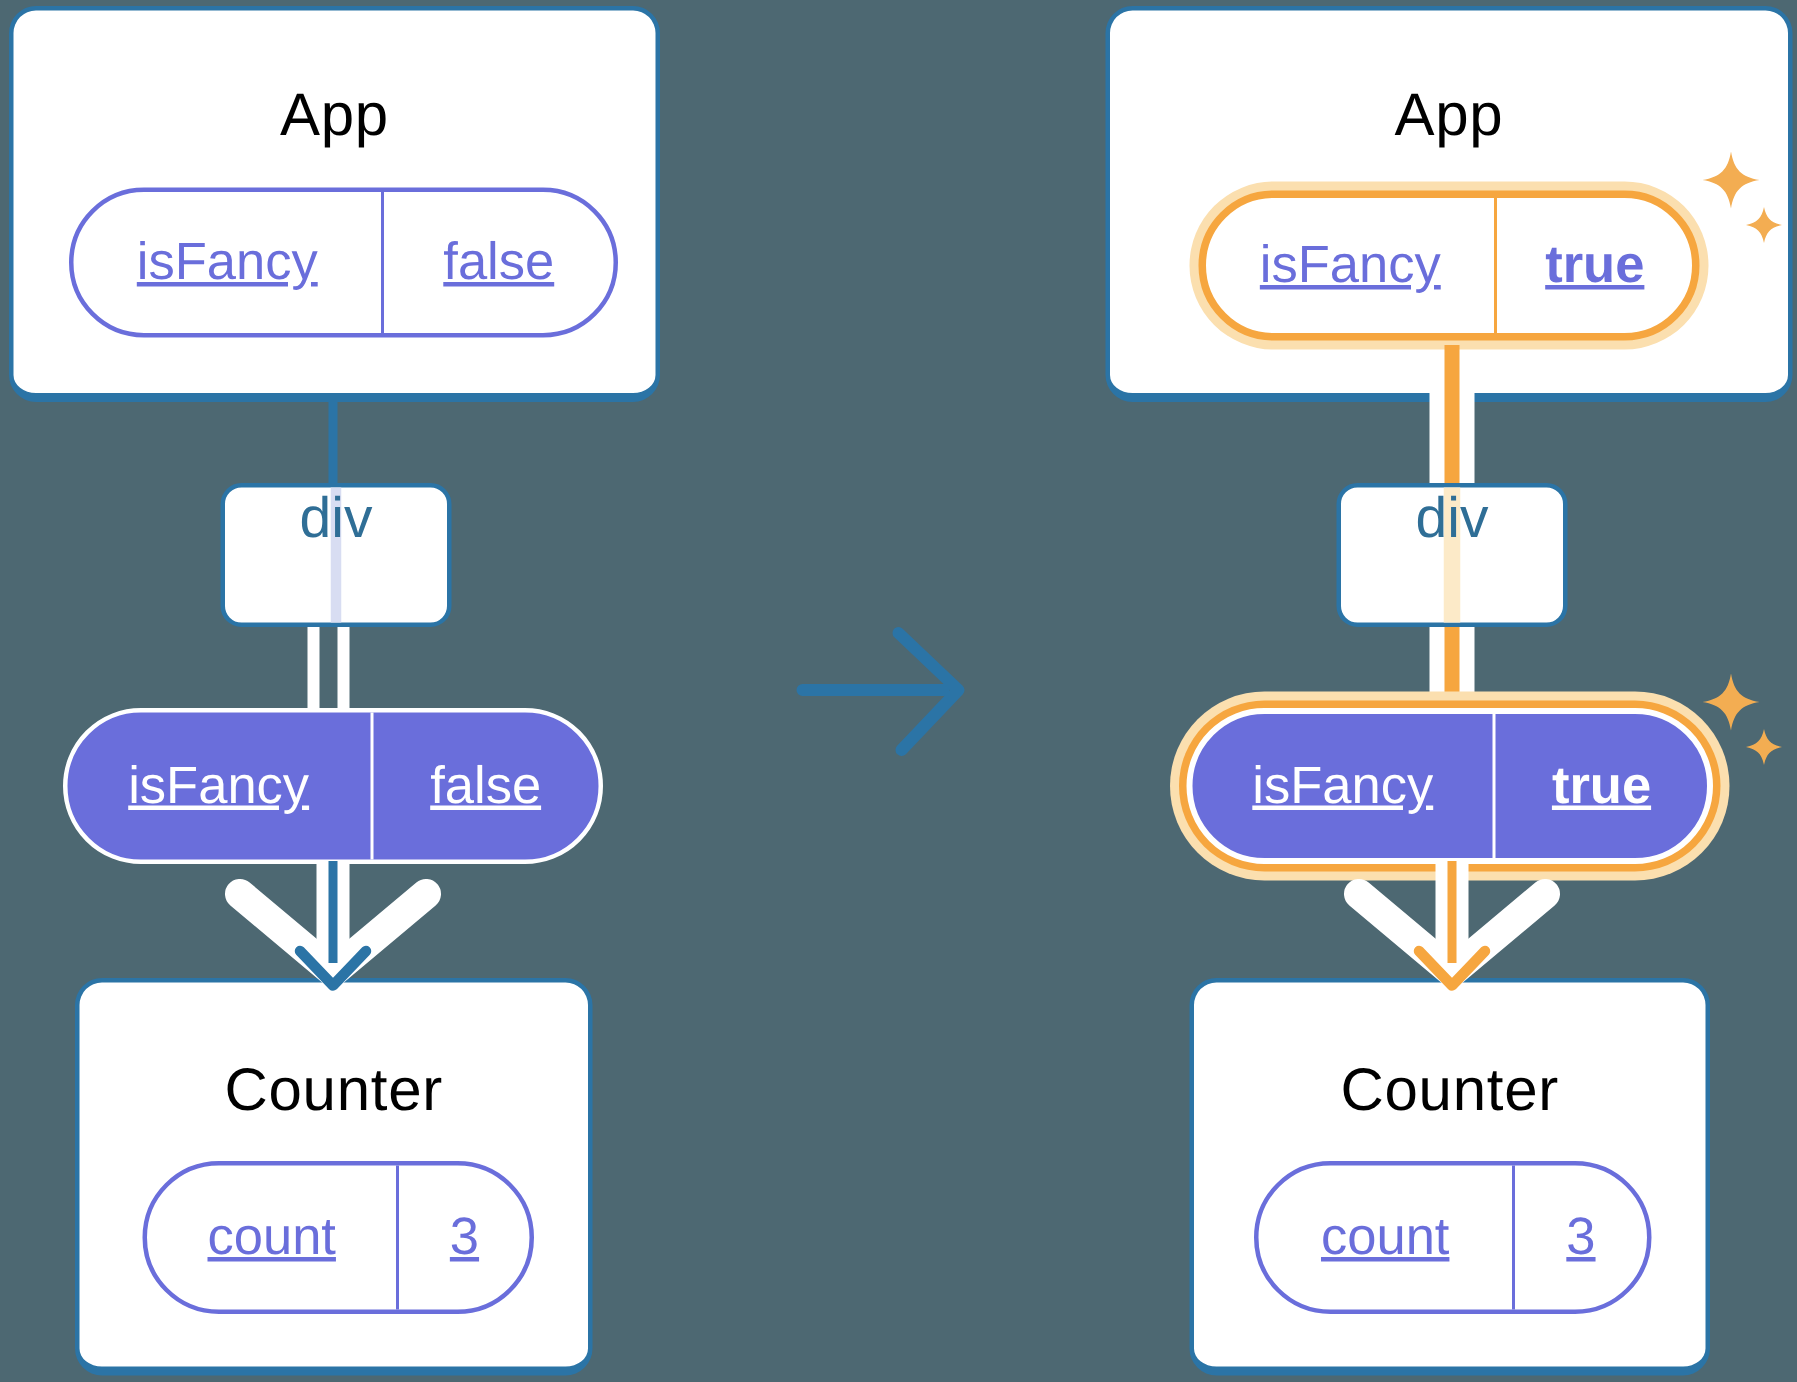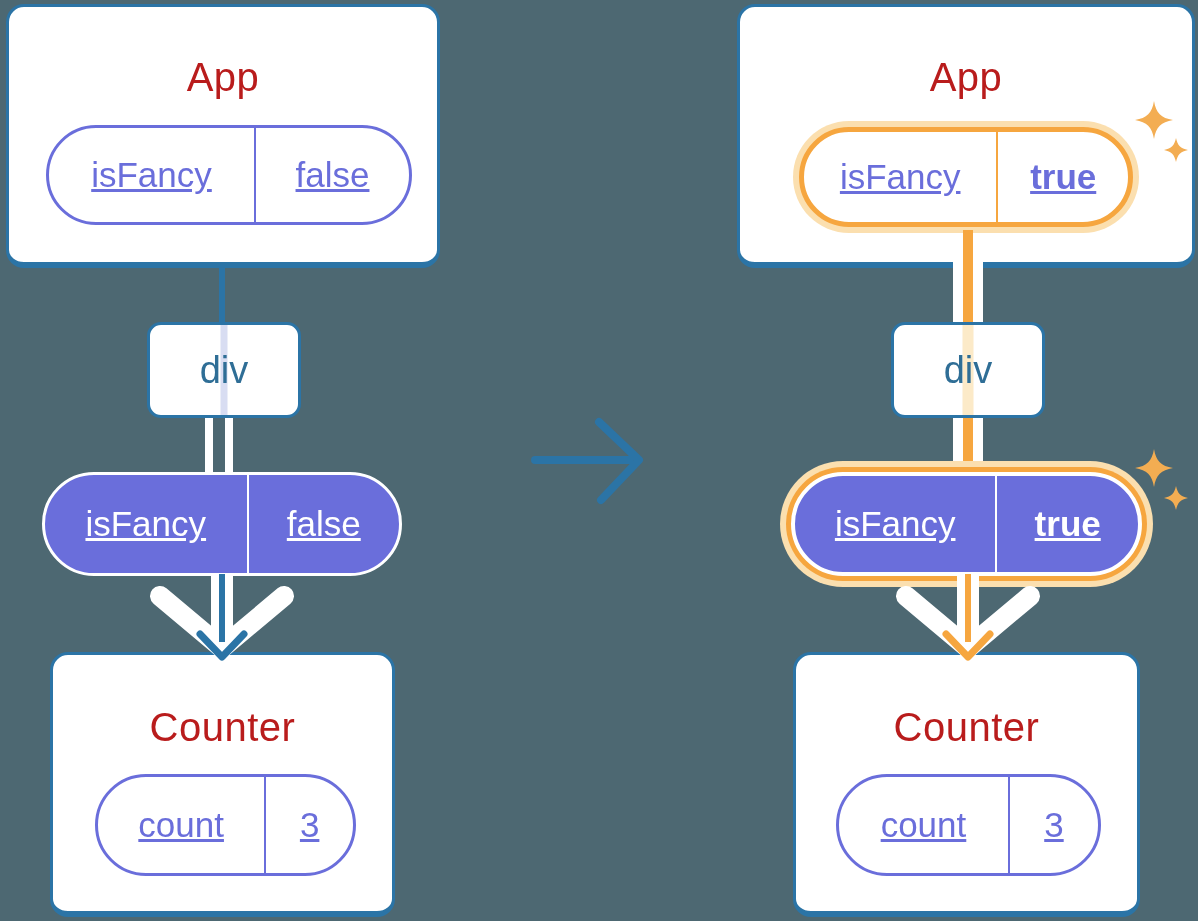--- a/index.html
+++ b/index.html
@@ -6,41 +6,41 @@
   .stage{
     position:relative;width:1198px;height:921px;background:#4D6872;
     overflow:hidden;font-family:"Liberation Sans","DejaVu Sans",sans-serif;
   }
   .card{
     position:absolute;background:#fff;border:3px solid #2B74A6;
     border-bottom-width:6px;border-radius:18px;box-sizing:border-box;z-index:1;
   }
   .card-title{
     position:absolute;left:0;right:0;text-align:center;
-    font-size:40px;color:#b91c1c;letter-spacing:.5px;z-index:2;
+    font-size:40px;color:#000000;letter-spacing:.5px;z-index:2;
   }
   .pill{position:absolute;display:flex;box-sizing:border-box;border-radius:70px;z-index:2;}
   .pill .cell{
     display:flex;align-items:center;justify-content:center;
     font-size:35px;box-sizing:border-box;white-space:nowrap;text-decoration:underline;
   }
   .pill-outline{background:#fff;border:3px solid #6A6EDB;color:#6A6EDB;}
   .pill-outline .key{border-right:2px solid #6A6EDB;}
   .pill-solid{background:#6A6EDB;border:3px solid #fff;color:#fff;z-index:4;}
   .pill-solid .key{border-right:2px solid #fff;}
   .pill-solid.fancy{border-width:4px;box-shadow:0 0 0 5px #F6A63F,0 0 0 11px #FBDFAF;}
   .pill-fancy-outline{
     background:#fff;border:5px solid #F6A63F;box-shadow:0 0 0 6px #FBDFAF;color:#6A6EDB;
   }
   .pill-fancy-outline .key{border-right:2px solid #F6A63F;}
   .cell.bold{font-weight:bold;}
   .vline{position:absolute;}
   .divbox{
     position:absolute;background:#fff;border:3px solid #2B74A6;border-radius:14px;
-    box-sizing:border-box;z-index:3;display:flex;align-items:center;justify-content:center;
+    box-sizing:border-box;z-index:3;display:flex;align-items:flex-start;justify-content:center;
     font-size:38px;color:#2F6E96;
   }
   .divbox .inner-line{position:absolute;top:0;bottom:0;left:50%;transform:translateX(-50%);}
   .divbox span{position:relative;z-index:1;}
   svg.arrow{position:absolute;z-index:5;overflow:visible;}
   svg.sparkles{position:absolute;z-index:6;overflow:visible;}
 </style>
 </head>
 <body>
 

